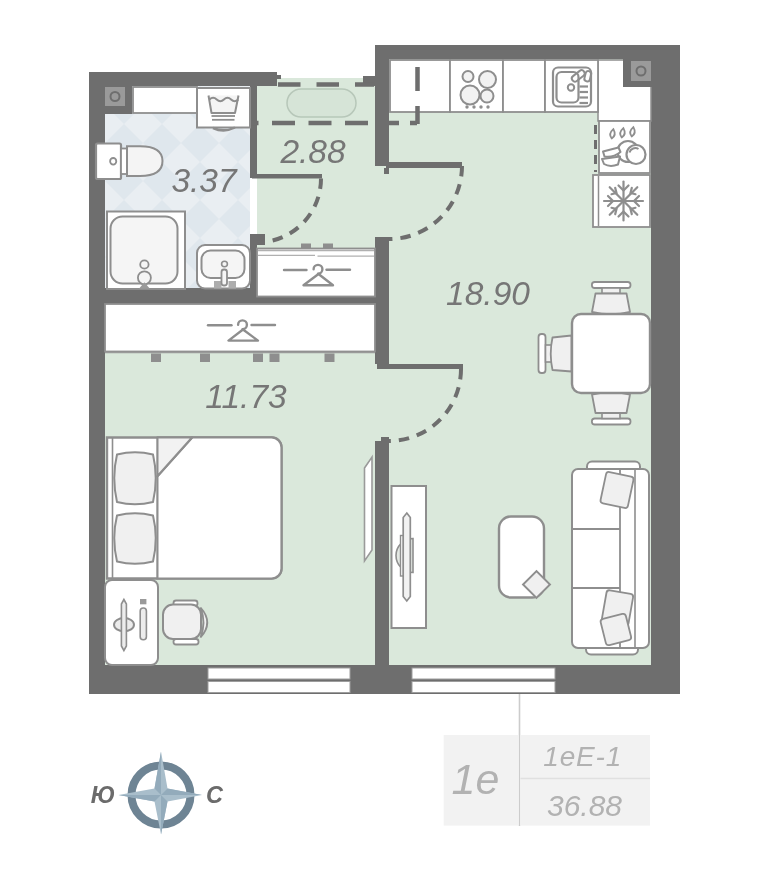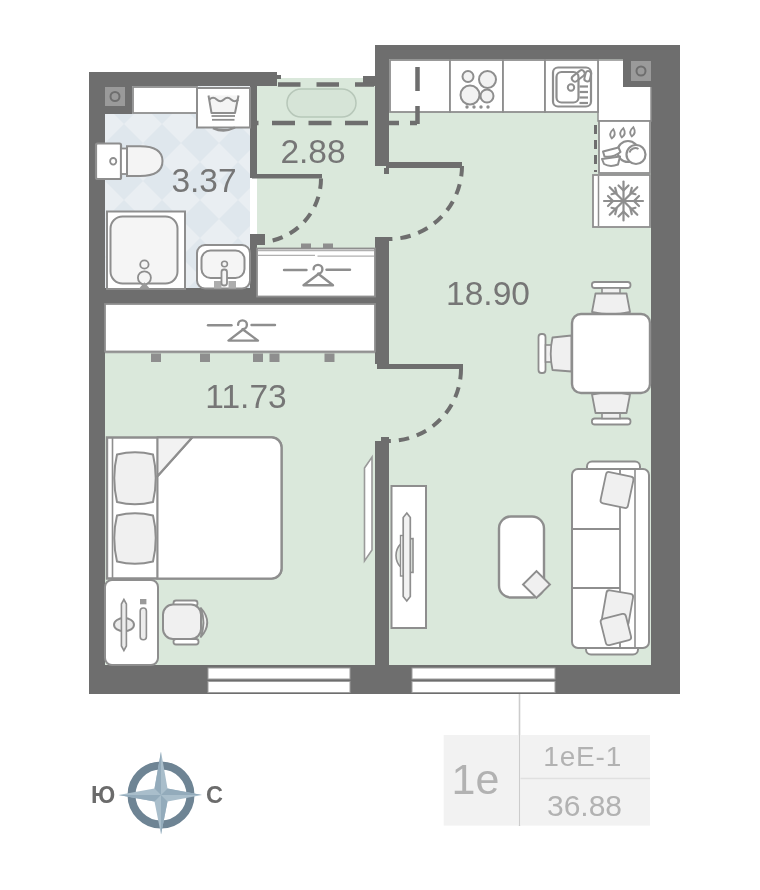--- a/index.html
+++ b/index.html
@@ -1,16 +1,16 @@
 <!DOCTYPE html>
 <html><head>
 <meta charset="utf-8">
 <style>
   html,body{margin:0;padding:0;background:#ffffff;}
-  .page{width:760px;height:890px;position:relative;font-family:"Liberation Sans",sans-serif;}
+  .page{width:760px;height:890px;position:relative;font-family:"Liberation Sans",sans-serif;font-style:italic;}
   svg{display:block;}
 </style>
 </head>
 <body>
 <div class="page">
 <svg width="760" height="890" viewBox="0 0 760 890" xmlns="http://www.w3.org/2000/svg">
 <defs>
   <pattern id="bathtile" x="105" y="86" width="38" height="38" patternUnits="userSpaceOnUse">
     <rect width="38" height="38" fill="#e9eef2"></rect>
     <path d="M19 0 L38 19 L19 38 L0 19 Z" fill="#dfe7ed"></path>

